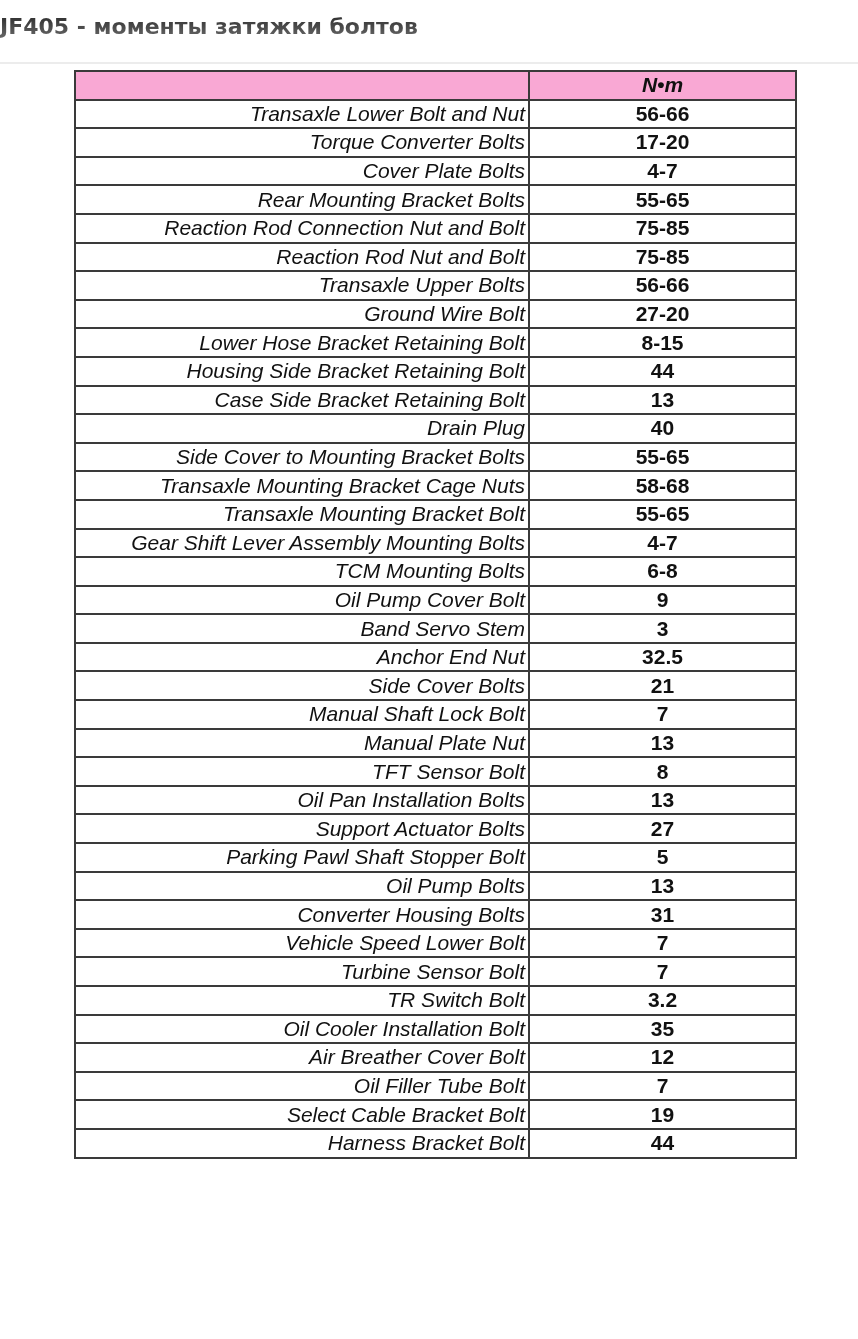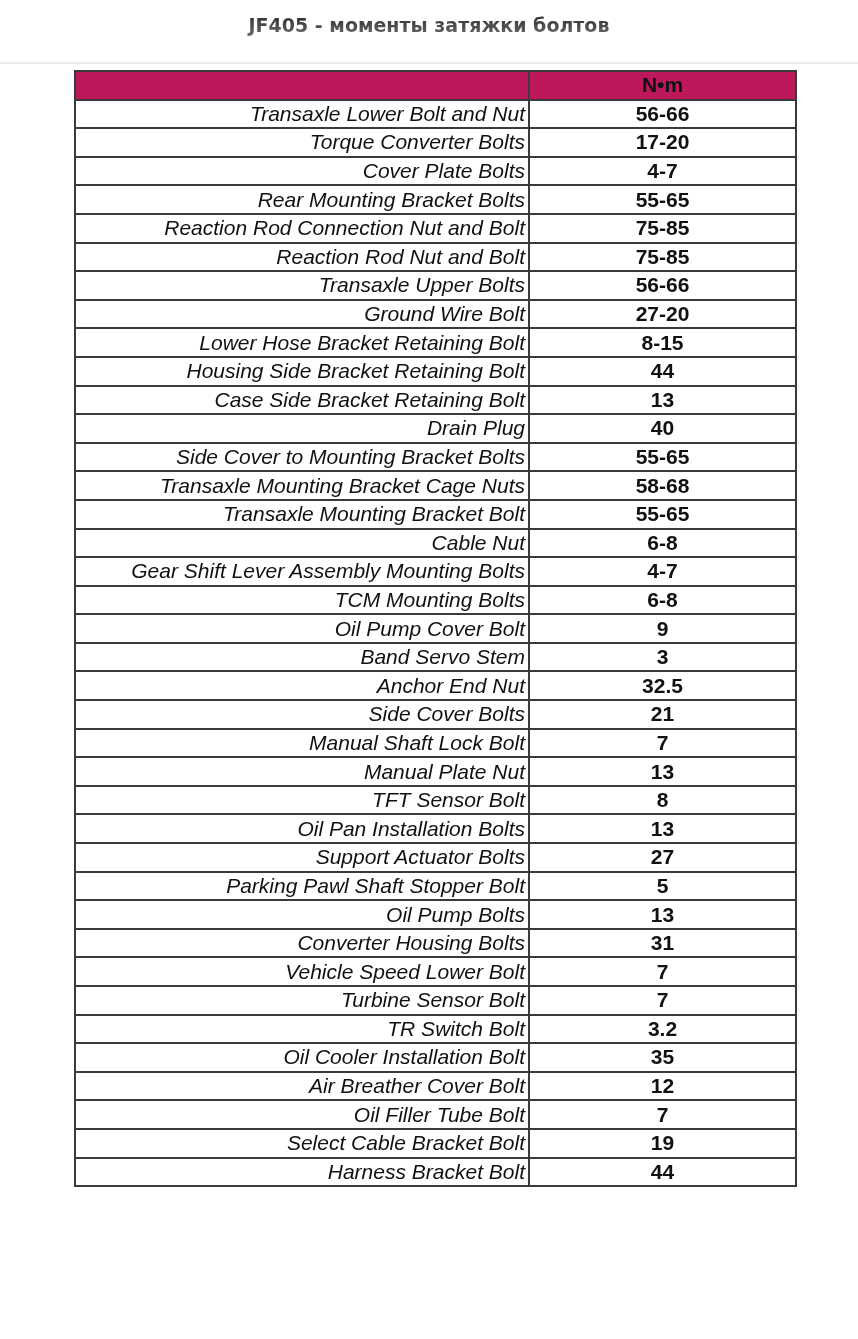--- a/index.html
+++ b/index.html
@@ -1,36 +1,36 @@
 <!DOCTYPE html>
 <html><head>
 <meta charset="utf-8">
 <style>
   html, body { margin: 0; padding: 0; background: #ffffff; }
   body { width: 858px; height: 1339px; position: relative; overflow: hidden; }
   .title {
-    position: absolute; left: 0; top: 14px; width: 858px; text-align: center;
-    font-family: "DejaVu Sans", sans-serif; font-weight: bold; font-size: 19px;
+    position: absolute; left: 0; top: 14px; width: 858px; text-align: left;
+    font-family: "DejaVu Sans", sans-serif; font-weight: bold; font-size: 22px;
     color: #3e3e3e; letter-spacing: 0px;
     background: linear-gradient(#2a2a2a, #6a6a6a);
     -webkit-background-clip: text; background-clip: text; -webkit-text-fill-color: transparent;
   }
   .title-rule {
     position: absolute; left: 0; top: 62px; width: 858px; height: 2px; background: #ececec;
   }
   table.torque {
     position: absolute; left: 74px; top: 70px; width: 723px;
     border-collapse: collapse; border: 2px solid #3a3a3a;
     font-family: "Liberation Sans", sans-serif; font-size: 21px; color: #111;
   }
   table.torque td, table.torque th {
     border: 2px solid #3a3a3a; height: 26.6px; padding: 0 3px; line-height: 26px;
     white-space: nowrap;
   }
-  table.torque th { background: #be185d; font-weight: bold; text-align: center; }
+  table.torque th { background: #f9a8d4; font-weight: bold; text-align: center; font-style: italic; }
   table.torque td.name { width: 446px; text-align: right; font-style: italic; }
   table.torque td.val { text-align: center; font-weight: bold; }
 </style>
 </head>
 <body>
 
 <div class="title">JF405 - моменты затяжки болтов</div>
 <div class="title-rule"></div>
 
 <table class="torque">
@@ -93,24 +93,20 @@
         <td class="name">Side Cover to Mounting Bracket Bolts</td>
         <td class="val">55-65</td>
       </tr>
       <tr>
         <td class="name">Transaxle Mounting Bracket Cage Nuts</td>
         <td class="val">58-68</td>
       </tr>
       <tr>
         <td class="name">Transaxle Mounting Bracket Bolt</td>
         <td class="val">55-65</td>
-      </tr>
-      <tr>
-        <td class="name">Cable Nut</td>
-        <td class="val">6-8</td>
       </tr>
       <tr>
         <td class="name">Gear Shift Lever Assembly Mounting Bolts</td>
         <td class="val">4-7</td>
       </tr>
       <tr>
         <td class="name">TCM Mounting Bolts</td>
         <td class="val">6-8</td>
       </tr>
       <tr>

